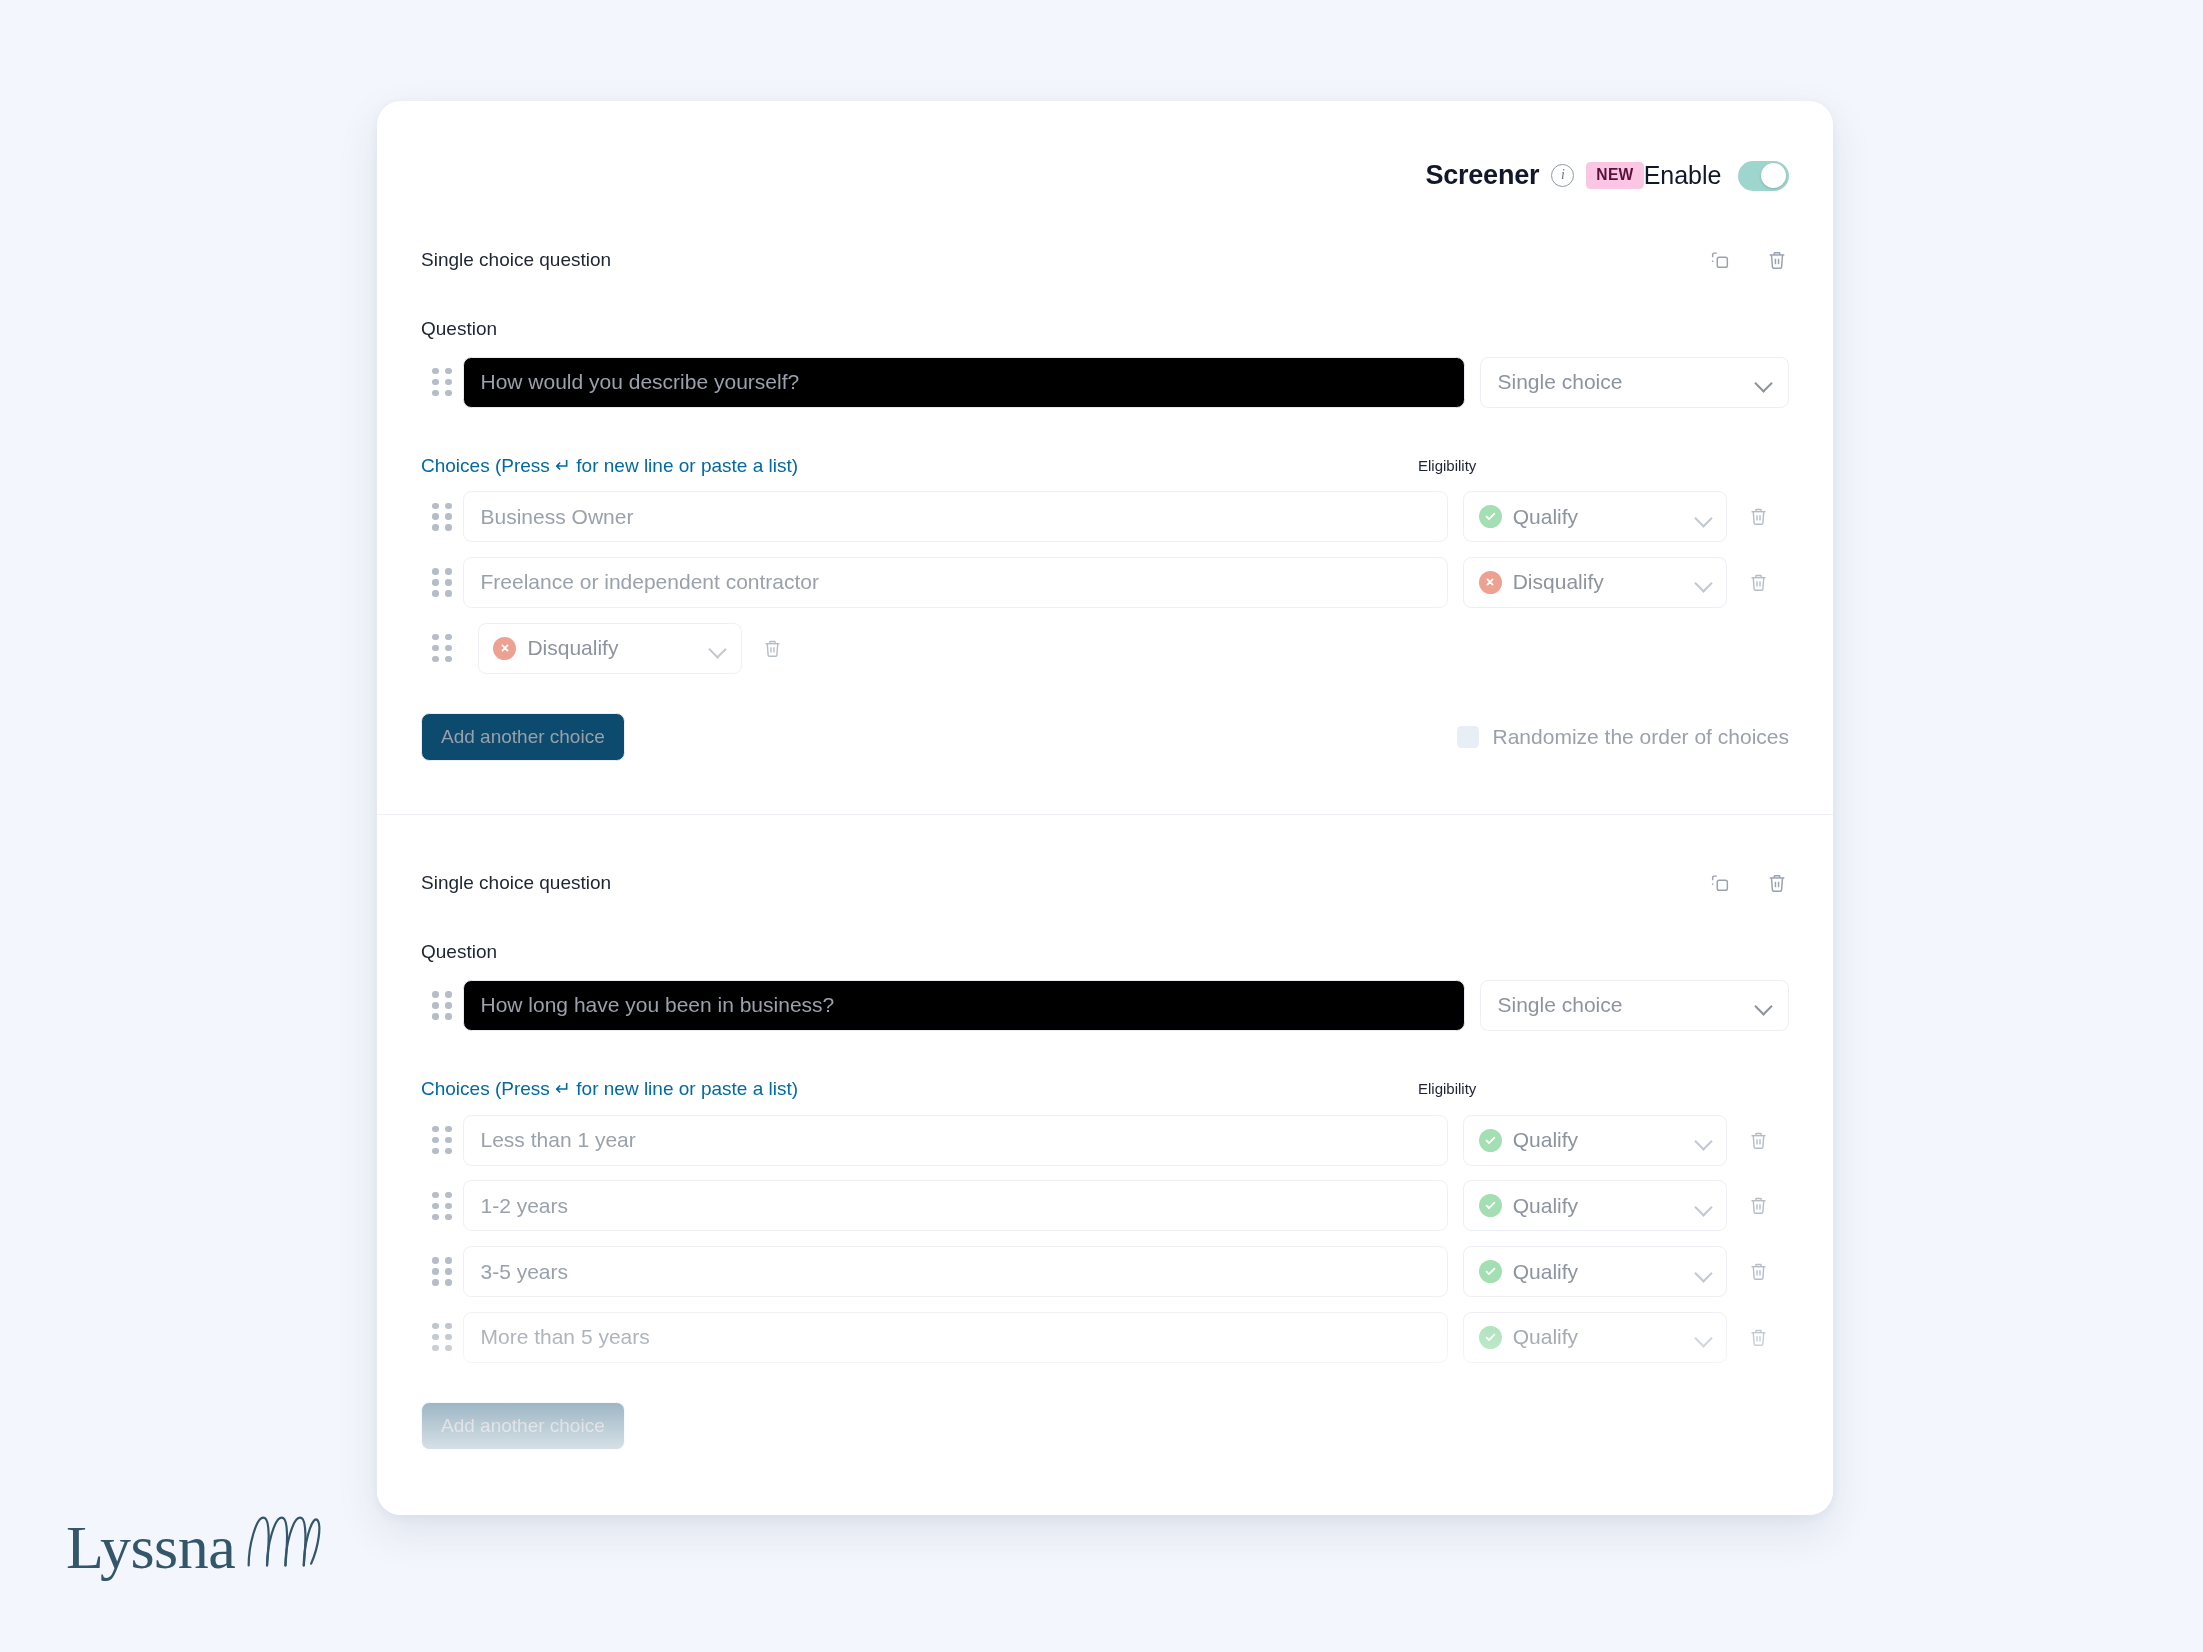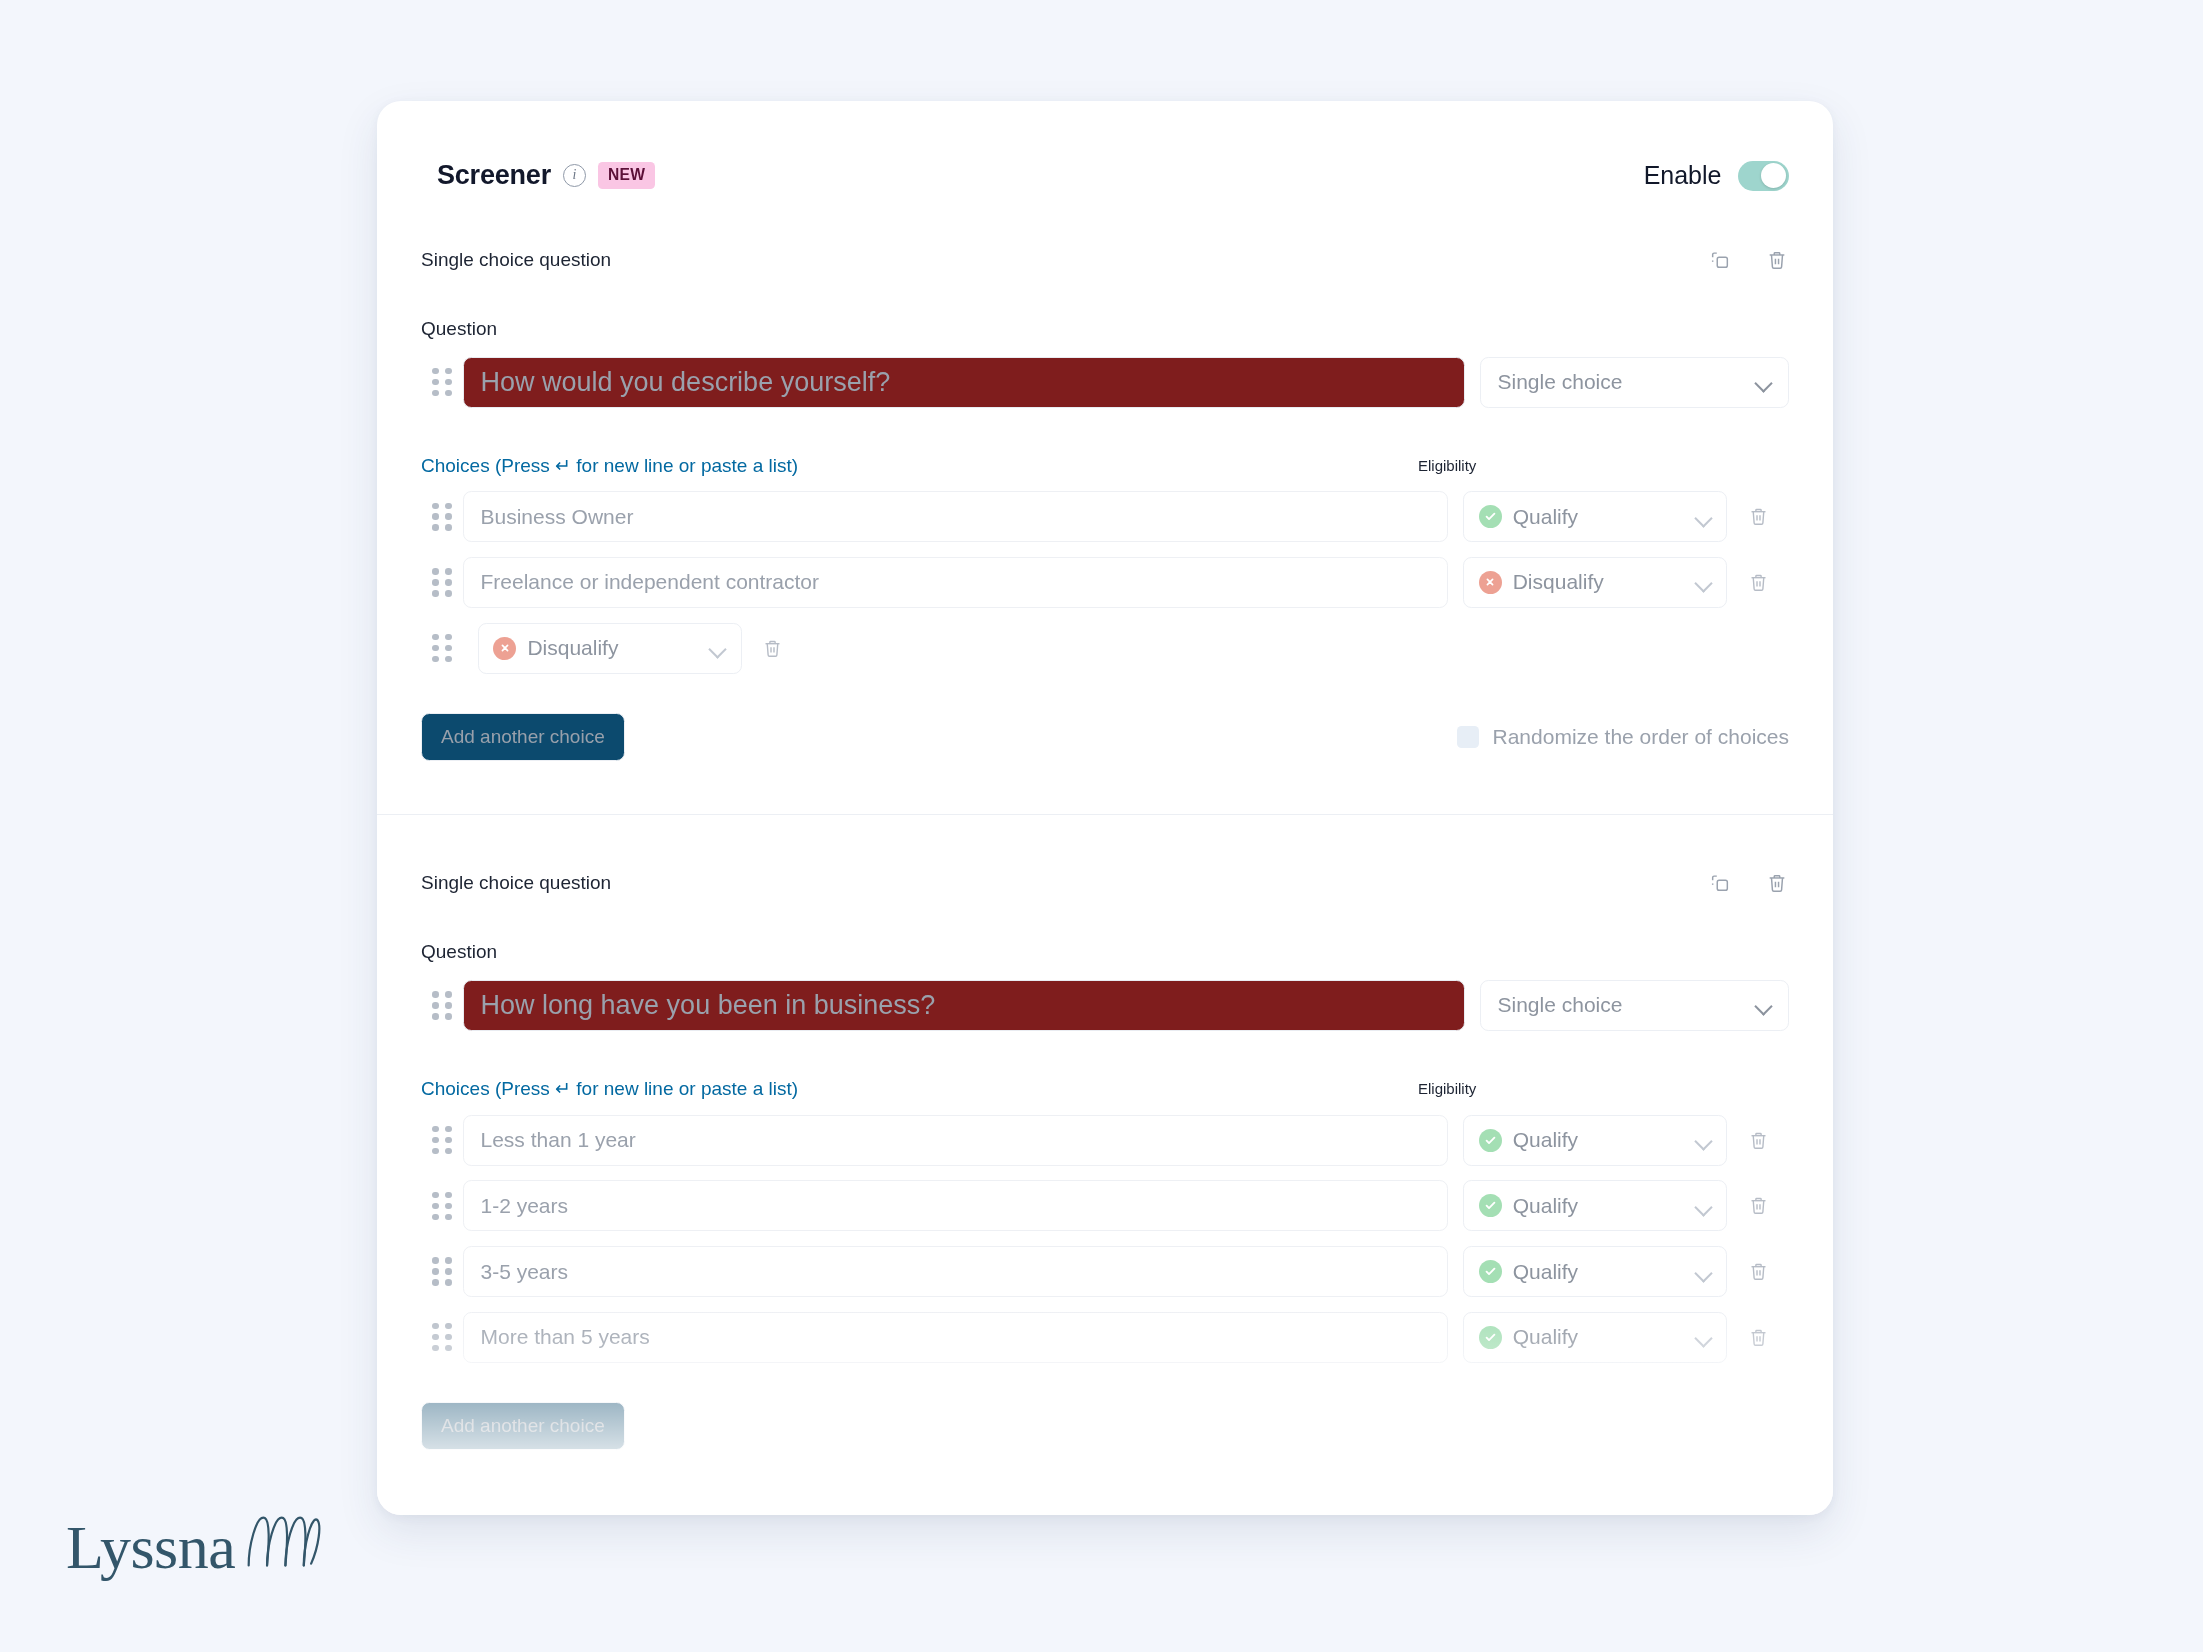--- a/index.html
+++ b/index.html
@@ -44,23 +44,22 @@
 
   .card-inner {
     position: relative;
     padding: 0;
   }
 
   
   .card-header {
     display: flex;
     align-items: center;
-    justify-content: space-between;
+    justify-content: flex-end;
     padding: 59px 44px 0 44px;
-    margin-left: 16px;
   }
 
   .title-group {
     display: flex;
     align-items: center;
     gap: 12px;
   }
 
   .screener-title {
     font-size: 27px;
@@ -200,25 +199,25 @@
     height: 6.4px;
     border-radius: 50%;
     background: #b6bdc7;
   }
 
   .text-input {
     flex: 1;
     height: 51px;
     border: 0.9px solid #e9ecf1;
     border-radius: 8.3px;
-    background: #7f1d1d;
+    background: #000000;
     display: flex;
     align-items: center;
     padding: 0 16.5px;
-    font-size: 27px;
+    font-size: 21px;
     color: #9aa1ac;
     cursor: text;
   }
 
   .type-select {
     width: 309px;
     min-width: 309px;
     height: 51px;
     margin-left: 14.7px;
     border: 0.9px solid #eceff4;

